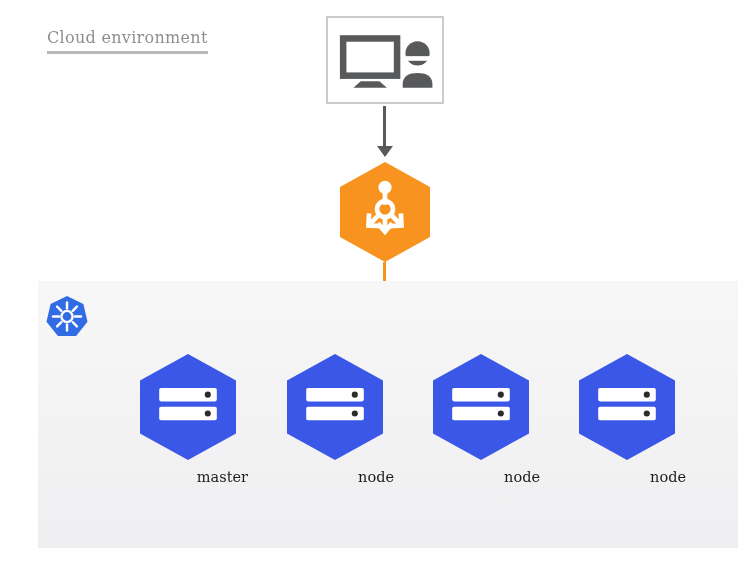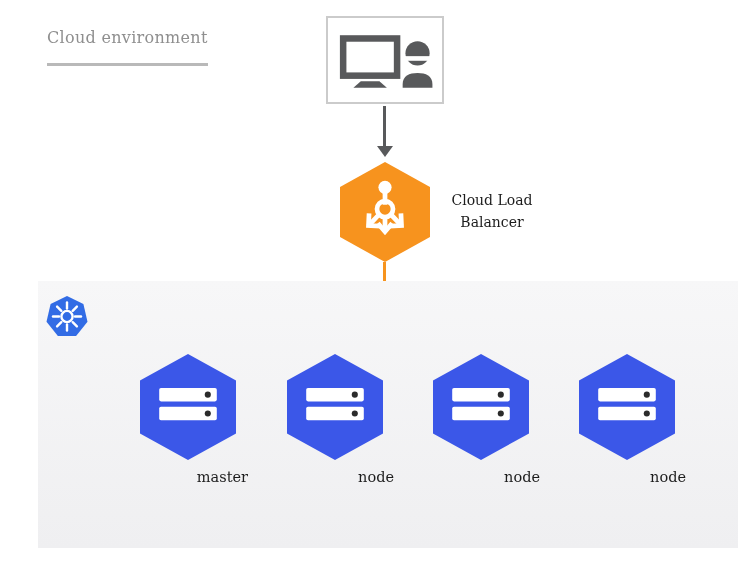--- a/index.html
+++ b/index.html
@@ -4,21 +4,21 @@
 <style>
   html,body{margin:0;padding:0;background:#fff;}
   .stage{
     position:relative;width:756px;height:567px;background:#ffffff;overflow:hidden;
     font-family:"DejaVu Serif","Liberation Serif",serif;
   }
   
   .page-title{
     position:absolute;left:47px;top:28px;
     font-size:16px;color:#8f8f8f;letter-spacing:.3px;
-    border-bottom:3px solid #b9b9b9;padding-bottom:16px;
+    border-bottom:3px solid #b9b9b9;padding-bottom:4px;
   }
   
   .user-box{
     position:absolute;left:326px;top:16px;width:118px;height:88px;
     border:2px solid #cbcbcb;background:#fff;box-sizing:border-box;
     display:flex;align-items:center;justify-content:center;
   }
   
   .gray-stem{position:absolute;left:383px;top:106px;width:3px;height:40px;background:#58595b;}
   .gray-head{position:absolute;left:377px;top:146px;width:0;height:0;
@@ -81,21 +81,20 @@
           <line x1="30" y1="43" x2="30" y2="55"></line>
           <polyline points="24,51 30,58 36,51"></polyline>
           <line x1="23.5" y1="40" x2="14" y2="50"></line>
           <polyline points="13,41 12.5,51.5 23,52"></polyline>
           <line x1="36.5" y1="40" x2="46" y2="50"></line>
           <polyline points="47,41 47.5,51.5 37,52"></polyline>
         </g>
       </svg>
     </span>
   </div>
-  <div class="lb-label">Cloud Load Balancer</div>
 
   <div class="o-line" style="left:383px;top:262px;width:3px;height:45px;"></div>
   <div class="o-line" style="left:333px;top:307px;width:295px;height:3px;"></div>
   <div class="o-line" style="left:333px;top:307px;width:3px;height:33px;"></div>
   <div class="o-line" style="left:479px;top:307px;width:3px;height:33px;"></div>
   <div class="o-line" style="left:625px;top:307px;width:3px;height:33px;"></div>
   <div class="o-head" style="left:327px;top:340px;"></div>
   <div class="o-head" style="left:473px;top:340px;"></div>
   <div class="o-head" style="left:619px;top:340px;"></div>
 

